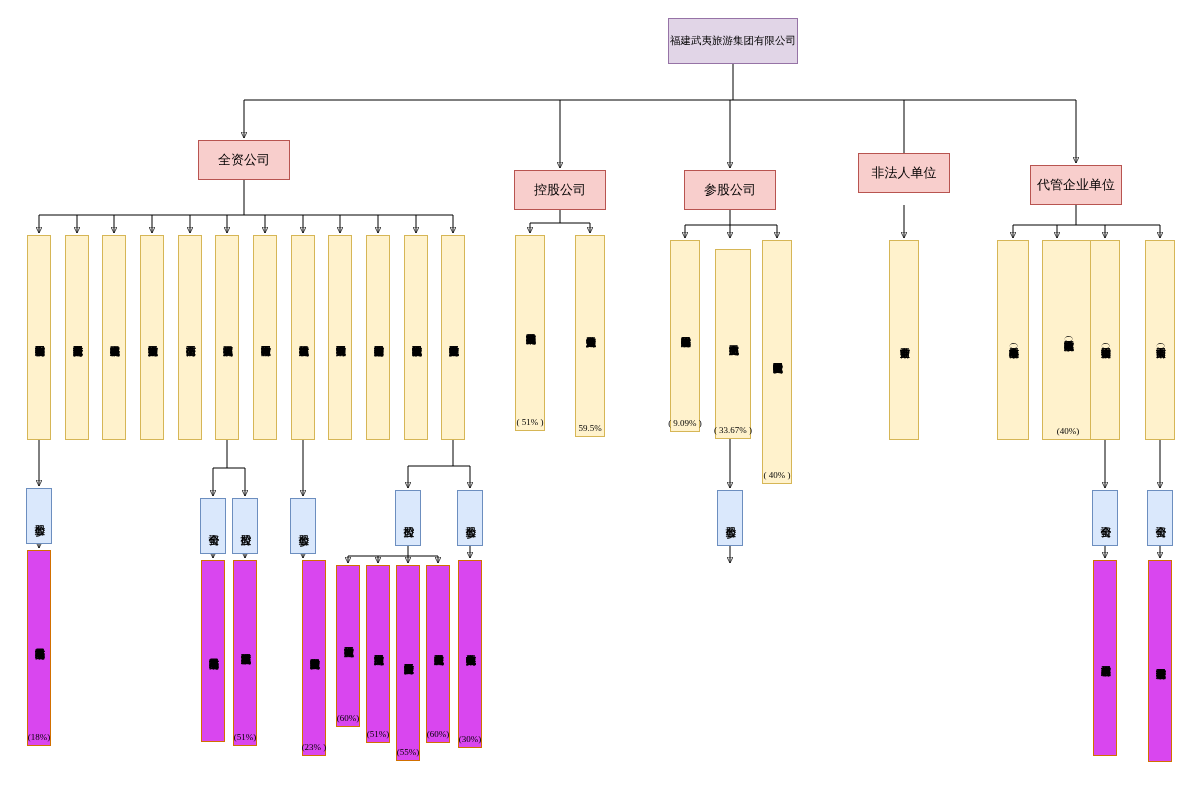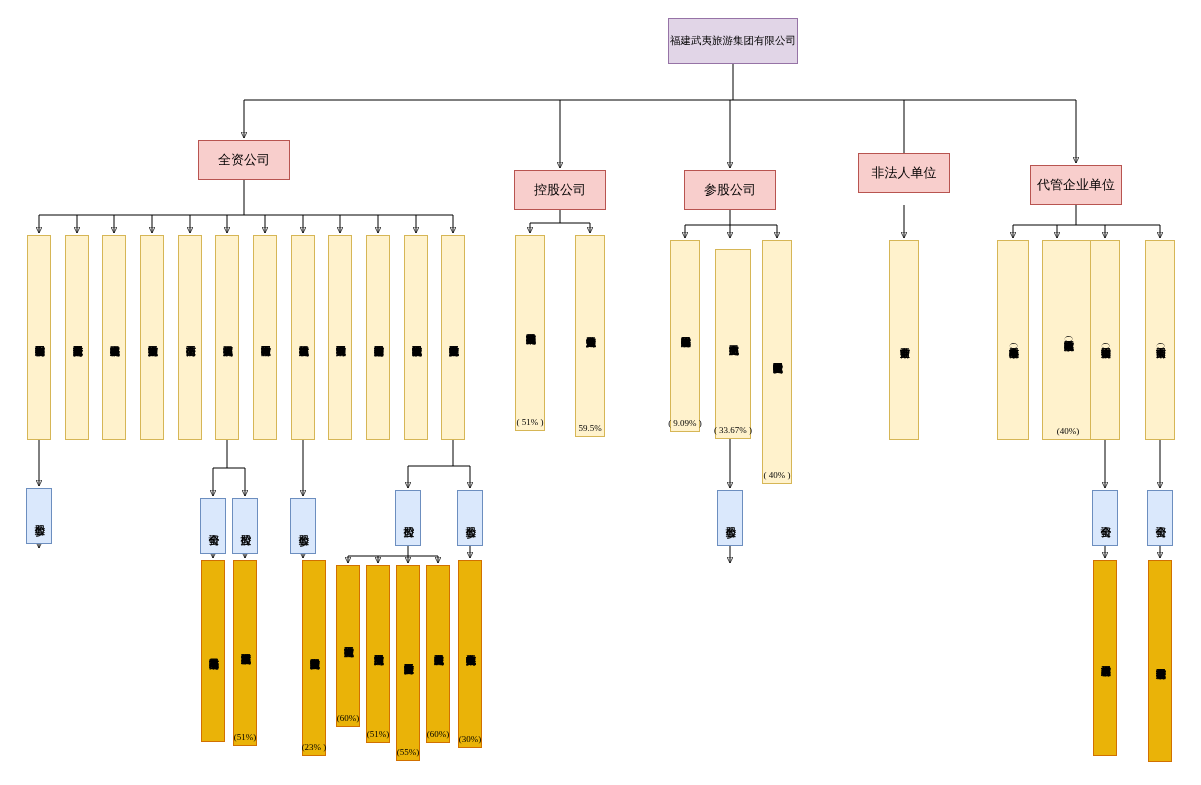--- a/index.html
+++ b/index.html
@@ -8,21 +8,21 @@
   #canvas { position:relative; width:1201px; height:785px; background:#fff; overflow:hidden; }
   svg.wires { position:absolute; left:0; top:0; width:1201px; height:785px; }
   svg.wires path, svg.wires line { stroke:#000; stroke-width:1; fill:none; }
   .node { position:absolute; border:1px solid #6d28d9; display:flex; flex-direction:column;
           align-items:center; justify-content:center; text-align:center;font-family:Liberation Serif, serif; }
   .hnode { font-size:13px; white-space:nowrap; }
   .root    { background:#e1d5e7; border-color:#9673a6; font-size:10.5px; }
   .cat     { background:#f8cecc; border-color:#b85450; }
   .company { background:#fff2cc; border-color:#d6b656; }
   .rel     { background:#dae8fc; border-color:#6c8ebf; }
-  .sub     { background:#eab308; border-color:#d17000; }
+  .sub     { background:#d946ef; border-color:#d17000; }
   .v { flex:1 1 auto; writing-mode:vertical-rl; text-orientation:upright;
        text-align:center; line-height:1.08; font-size:10px; }
   .rel .v { font-size:11px; flex:1 1 auto; }
   .pct { font-size:9px; white-space:nowrap; line-height:1.25; padding:0 0 2px 0; }
   .pct:empty { display:none; }
 </style>
 </head>
 <body>
 
 <div id="canvas">
@@ -202,20 +202,24 @@
   <div class="node rel" style="left:717px;top:490px;width:26px;height:56px">
     <span class="v">参股公司</span>
     </div>
   <div class="node rel" style="left:1092px;top:490px;width:26px;height:56px">
     <span class="v">全资公司</span>
     </div>
   <div class="node rel" style="left:1147px;top:490px;width:26px;height:56px">
     <span class="v">全资公司</span>
     </div>
 
+  <div class="node sub" style="left:27px;top:550px;width:24px;height:196px">
+    <span class="v">南平瑞源二手车交易市场有限公司</span>
+    <span class="pct">(18%)</span>
+    </div>
   <div class="node sub" style="left:201px;top:560px;width:24px;height:182px">
     <span class="v">南平瑞源二手车交易市场有限公司</span>
     </div>
   <div class="node sub" style="left:233px;top:560px;width:24px;height:186px">
     <span class="v">福建泊尔雅武夷酒店管理有限公司</span>
     <span class="pct">(51%)</span>
     </div>
   <div class="node sub" style="left:302px;top:560px;width:24px;height:196px">
     <span class="v">武夷山市联创旅游发展有限责任公司</span>
     <span class="pct">(23% )</span>

